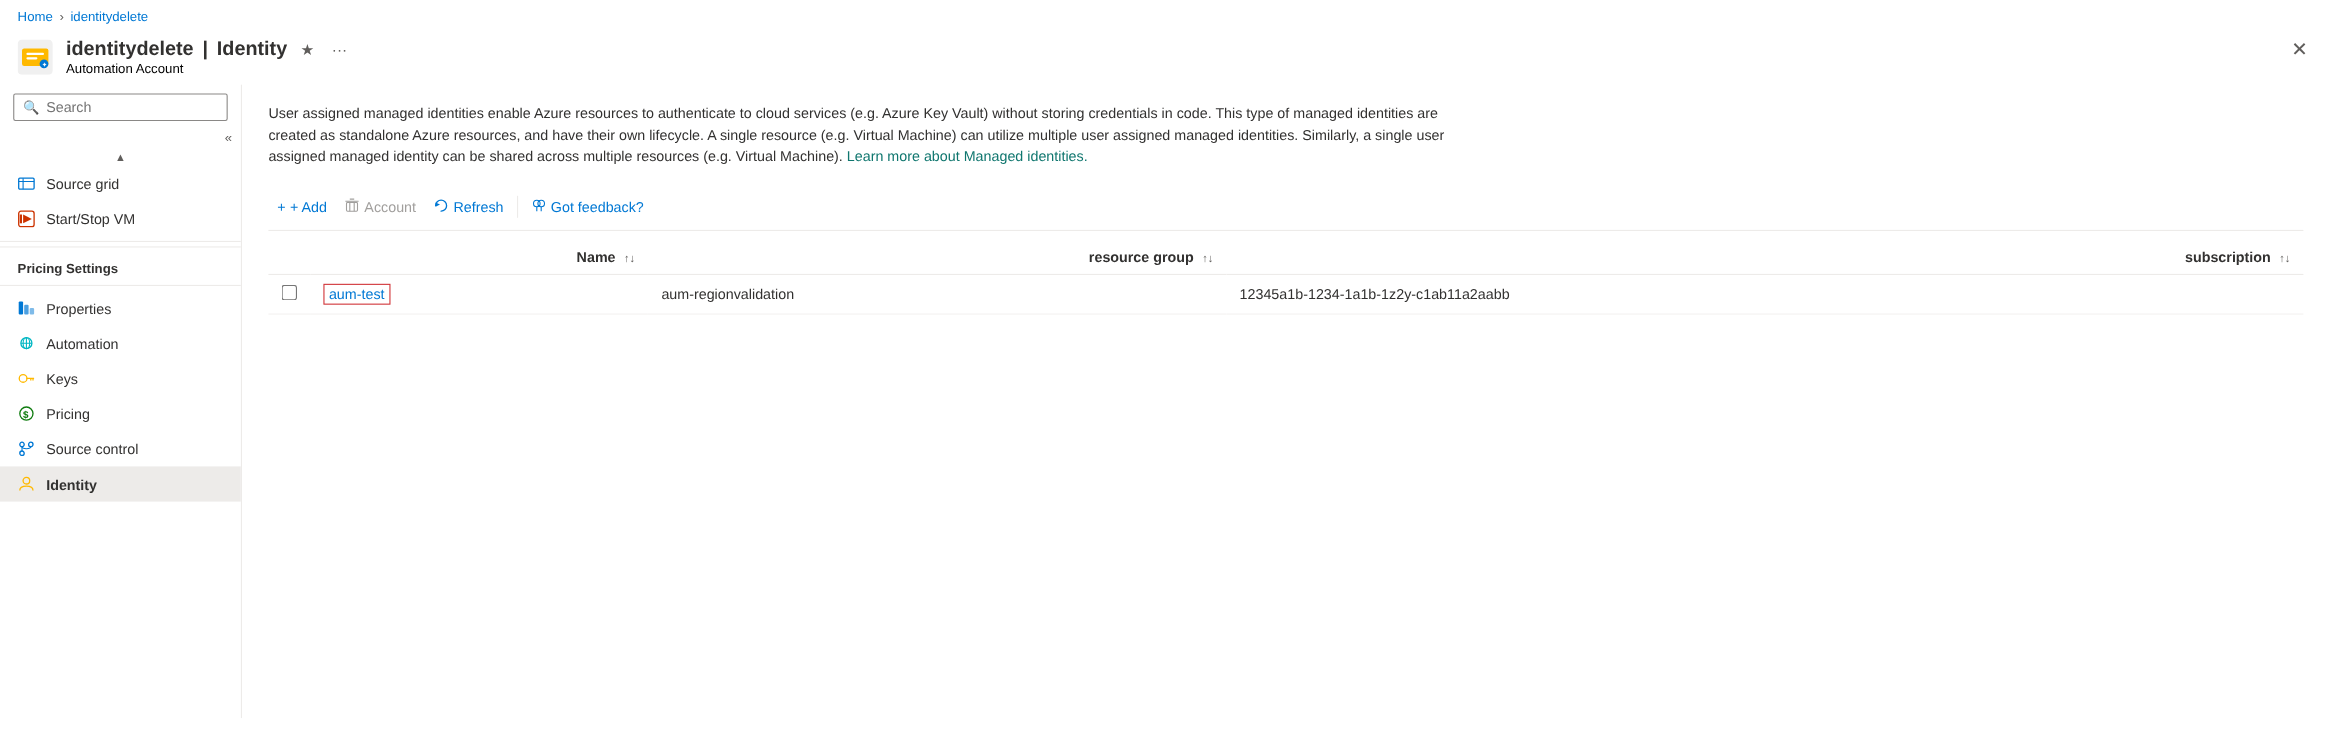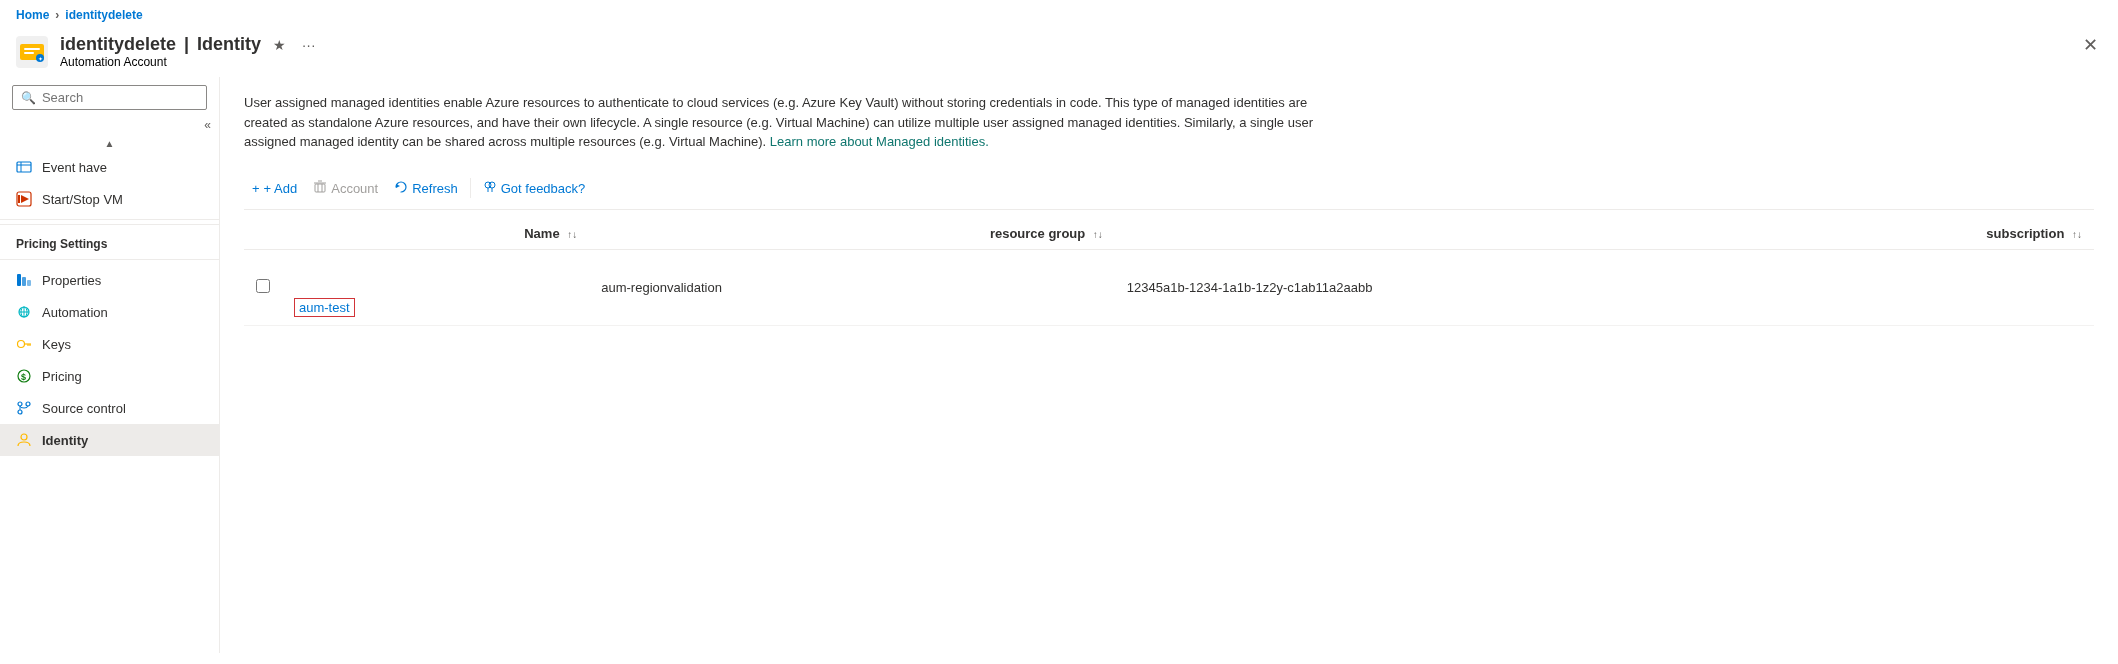--- a/index.html
+++ b/index.html
@@ -1,19 +1,19 @@
 <!DOCTYPE html>
 <html><head>
   <meta charset="utf-8">
   <style>
     * { box-sizing: border-box; margin: 0; padding: 0; }
     body { font-family: 'Segoe UI', Arial, sans-serif; font-size: 13px; color: #323130; background: #fff; overflow: hidden; }
 
     
-    .breadcrumb { display: flex; align-items: center; padding: 8px 16px; font-size: 12px; color: #605e5c; gap: 6px; font-weight: bold; }
+    .breadcrumb { display: flex; align-items: center; padding: 8px 16px; font-size: 12px; color: #605e5c; gap: 6px; }
     .breadcrumb a { color: #0078d4; text-decoration: none; }
     .breadcrumb-sep { color: #605e5c; }
 
     
     .page-header { display: flex; align-items: flex-start; padding: 4px 16px 8px 16px; justify-content: space-between; }
     .page-header-left { display: flex; align-items: center; gap: 12px; }
     .page-icon { width: 32px; height: 32px; }
     .page-title-block { display: flex; flex-direction: column; }
     .page-title { font-size: 18px; font-weight: 600; display: flex; align-items: center; gap: 8px; }
     .page-subtitle { font-size: 12px; color: #000000; }
@@ -56,21 +56,21 @@
     .toolbar-btn { display: flex; align-items: center; gap: 4px; background: none; border: none; cursor: pointer; color: #0078d4; font-size: 13px; padding: 4px 8px; }
     .toolbar-btn.disabled { color: #a19f9d; cursor: default; }
     .toolbar-sep { width: 1px; height: 20px; background: #edebe9; margin: 0 4px; }
 
     
     .table-container { width: 100%; }
     table { width: 100%; border-collapse: collapse; }
     th { text-align: right; padding: 8px 12px; font-size: 13px; font-weight: 600; color: #323130; border-bottom: 1px solid #edebe9; }
     td { padding: 8px 12px; font-size: 13px; color: #323130; border-bottom: 1px solid #f3f2f1; }
     .sort-icon { color: #605e5c; font-size: 10px; margin-left: 4px; }
-    .name-link { color: #0078d4; text-decoration: none; border: 1.5px solid #d13438; padding: 1px 4px; display: inline-block; margin-top: 40px; }
+    .name-link { color: #0078d4; text-decoration: none; border: 1.5px solid #d13438; padding: 1px 4px; display: inline-block; }
     .row-checkbox { width: 14px; height: 14px; cursor: pointer; }
     .checkbox-cell { width: 30px; }
   </style>
 </head>
 <body>
 
 <div class="breadcrumb">
   <a href="#">Home</a>
   <span class="breadcrumb-sep">›</span>
   <a href="#">identitydelete</a>
@@ -118,21 +118,21 @@
     <div class="scroll-indicator">▲</div>
 
     <div class="sidebar-item">
       <div class="sidebar-item-icon">
         <svg width="16" height="16" viewBox="0 0 16 16">
           <rect x="1" y="3" width="14" height="10" rx="1" fill="none" stroke="#0078d4" stroke-width="1.2"></rect>
           <line x1="1" y1="6" x2="15" y2="6" stroke="#0078d4" stroke-width="1"></line>
           <line x1="5" y1="3" x2="5" y2="13" stroke="#0078d4" stroke-width="1"></line>
         </svg>
       </div>
-      <span>Event have</span>
+      <span>Source grid</span>
     </div>
 
     <div class="sidebar-item">
       <div class="sidebar-item-icon">
         <svg width="16" height="16" viewBox="0 0 16 16">
           <rect x="1" y="1" width="14" height="14" rx="2" fill="none" stroke="#cc3300" stroke-width="1.2"></rect>
           <polygon points="5,4 13,8 5,12" fill="#cc3300"></polygon>
           <rect x="2" y="4" width="2" height="8" fill="#cc3300"></rect>
         </svg>
       </div>

